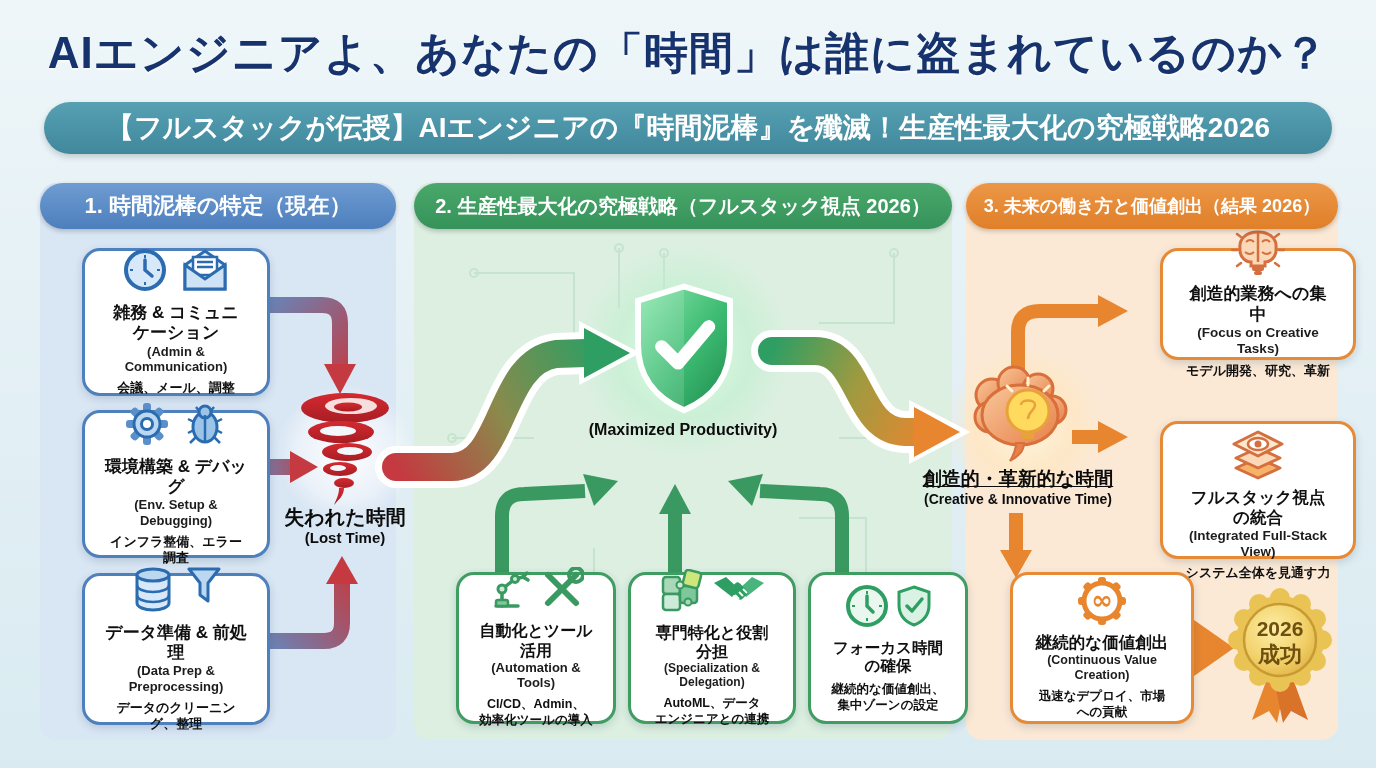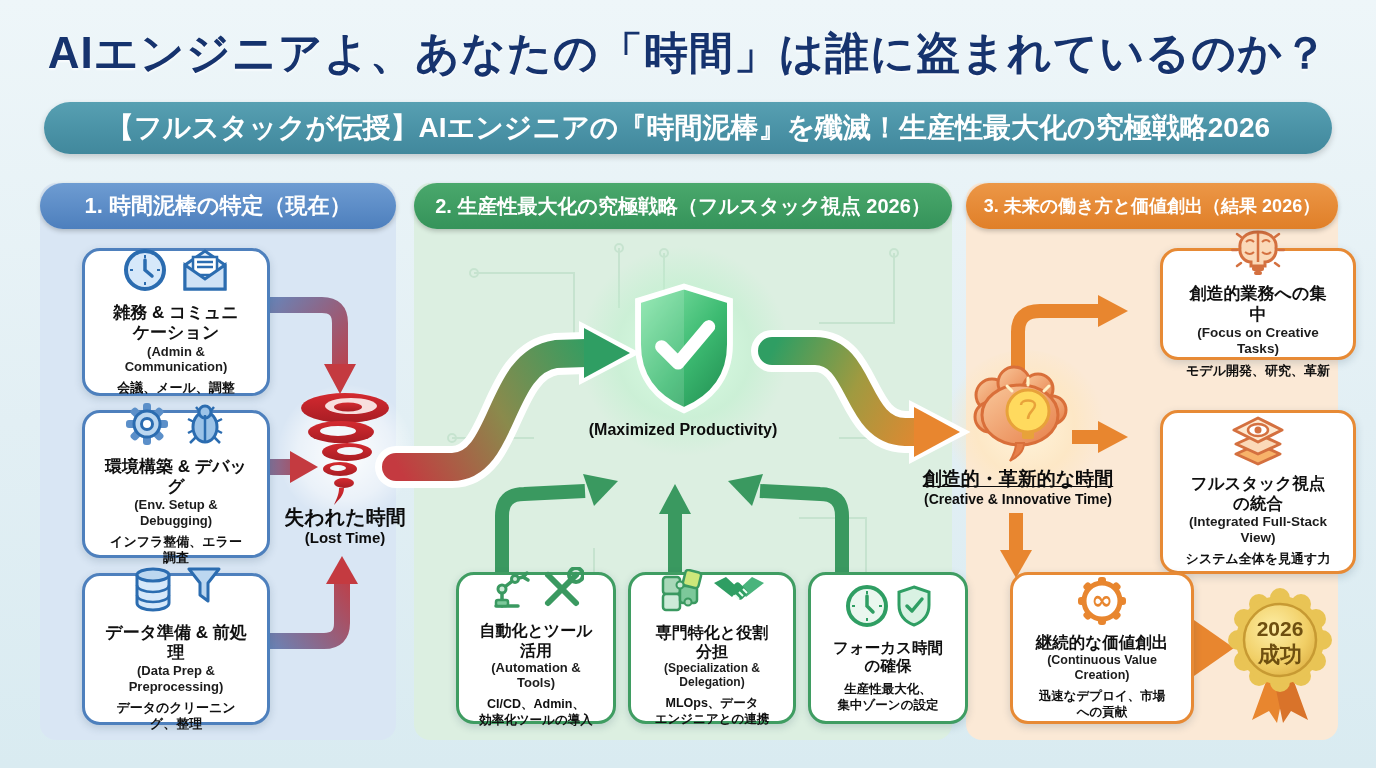--- a/index.html
+++ b/index.html
@@ -324,21 +324,21 @@
             <rect x="18" y="16" width="16" height="12" rx="3" fill="#2f9e63" transform="rotate(45 26 22)"></rect>
             <g stroke="#eafff2" stroke-width="2" fill="none">
               <path d="M22 26 l4 4"></path>
               <path d="M26 23 l4 4"></path>
               <path d="M30 20 l4 4"></path>
             </g>
           </svg></span>
     </div>
     <div class="bt" style="font-size:16px;">専門特化と役割分担</div>
     <div class="bs" style="font-size:12px;">(Specialization &amp; Delegation)</div>
-    <div class="bd" style="font-size:12.5px;">MLOps、データ
+    <div class="bd" style="font-size:12.5px;">AutoML、データ
 エンジニアとの連携</div>
   </div>
 
   <div class="box b-green" style="left:780px;top:572px;width:160px;height:152px;">
     <div class="icons" style="gap:6px;">
       <span><svg width="46" height="46" viewBox="0 0 46 46">
             <circle cx="23" cy="23" r="19" fill="#eaf7ef" stroke="#2f9e63" stroke-width="4"></circle>
             <g stroke="#2f9e63" stroke-width="2">
               <path d="M23 8 V11"></path>
               <path d="M23 35 V38"></path>
@@ -346,21 +346,21 @@
               <path d="M35 23 H38"></path>
             </g>
             <path d="M23 13 V23 L29 29" fill="none" stroke="#2f9e63" stroke-width="3.5" stroke-linecap="round"></path>
           </svg></span>
       <span><svg width="36" height="42" viewBox="0 0 36 42">
             <path d="M18 2 L33 7 V20 C33 31 26 37 18 40 C10 37 3 31 3 20 V7 Z" fill="#d9f2e3" stroke="#2f9e63" stroke-width="3"></path>
             <path d="M11 21 L16 26 L26 14" fill="none" stroke="#2f9e63" stroke-width="3.5" stroke-linecap="round" stroke-linejoin="round"></path>
           </svg></span>
     </div>
     <div class="bt" style="font-size:15.5px;">フォーカス時間の確保</div>
-    <div class="bd" style="font-size:12.5px;">生産性最大化、
+    <div class="bd" style="font-size:12.5px;">継続的な価値創出、
 集中ゾーンの設定</div>
   </div>
 
   <div class="figure" style="left:962px;top:365px;">
     <svg width="112" height="100" viewBox="0 0 112 100">
       <defs>
           <linearGradient id="gBr" x1="0" y1="0" x2="1" y2="1">
             <stop offset="0" stop-color="#f9c79a"></stop>
             <stop offset="1" stop-color="#e7804a"></stop>
           </linearGradient>
@@ -410,21 +410,21 @@
             </g>
             <rect x="21" y="38" width="12" height="5" rx="2" fill="#d4703f"></rect>
             <rect x="23" y="43" width="8" height="4" rx="2" fill="#d4703f"></rect>
           </svg></span>
     </div>
     <div class="bt" style="font-size:17px;">創造的業務への集中</div>
     <div class="bs" style="font-size:13.5px;">(Focus on Creative Tasks)</div>
     <div class="bd">モデル開発、研究、革新</div>
   </div>
 
-  <div class="box b-orange" style="left:1132px;top:410px;width:196px;height:164px;">
+  <div class="box b-orange" style="left:1132px;top:421px;width:196px;height:138px;justify-content:space-between;">
     <div class="icons" style="margin-bottom:2px;">
       <span><svg width="56" height="52" viewBox="0 0 56 52">
             <g stroke="#d4703f" stroke-width="3" stroke-linejoin="round">
               <polygon points="28,28 50,38 28,48 6,38" fill="#f7b26a"></polygon>
               <polygon points="28,18 50,28 28,38 6,28" fill="#fbd9b8"></polygon>
               <polygon points="28,2 52,14 28,26 4,14" fill="#fde8cf"></polygon>
             </g>
             <ellipse cx="28" cy="14" rx="10" ry="6" fill="#ffffff" stroke="#d4703f" stroke-width="2.5"></ellipse>
             <circle cx="28" cy="14" r="3.5" fill="#d4703f"></circle>
           </svg></span>

